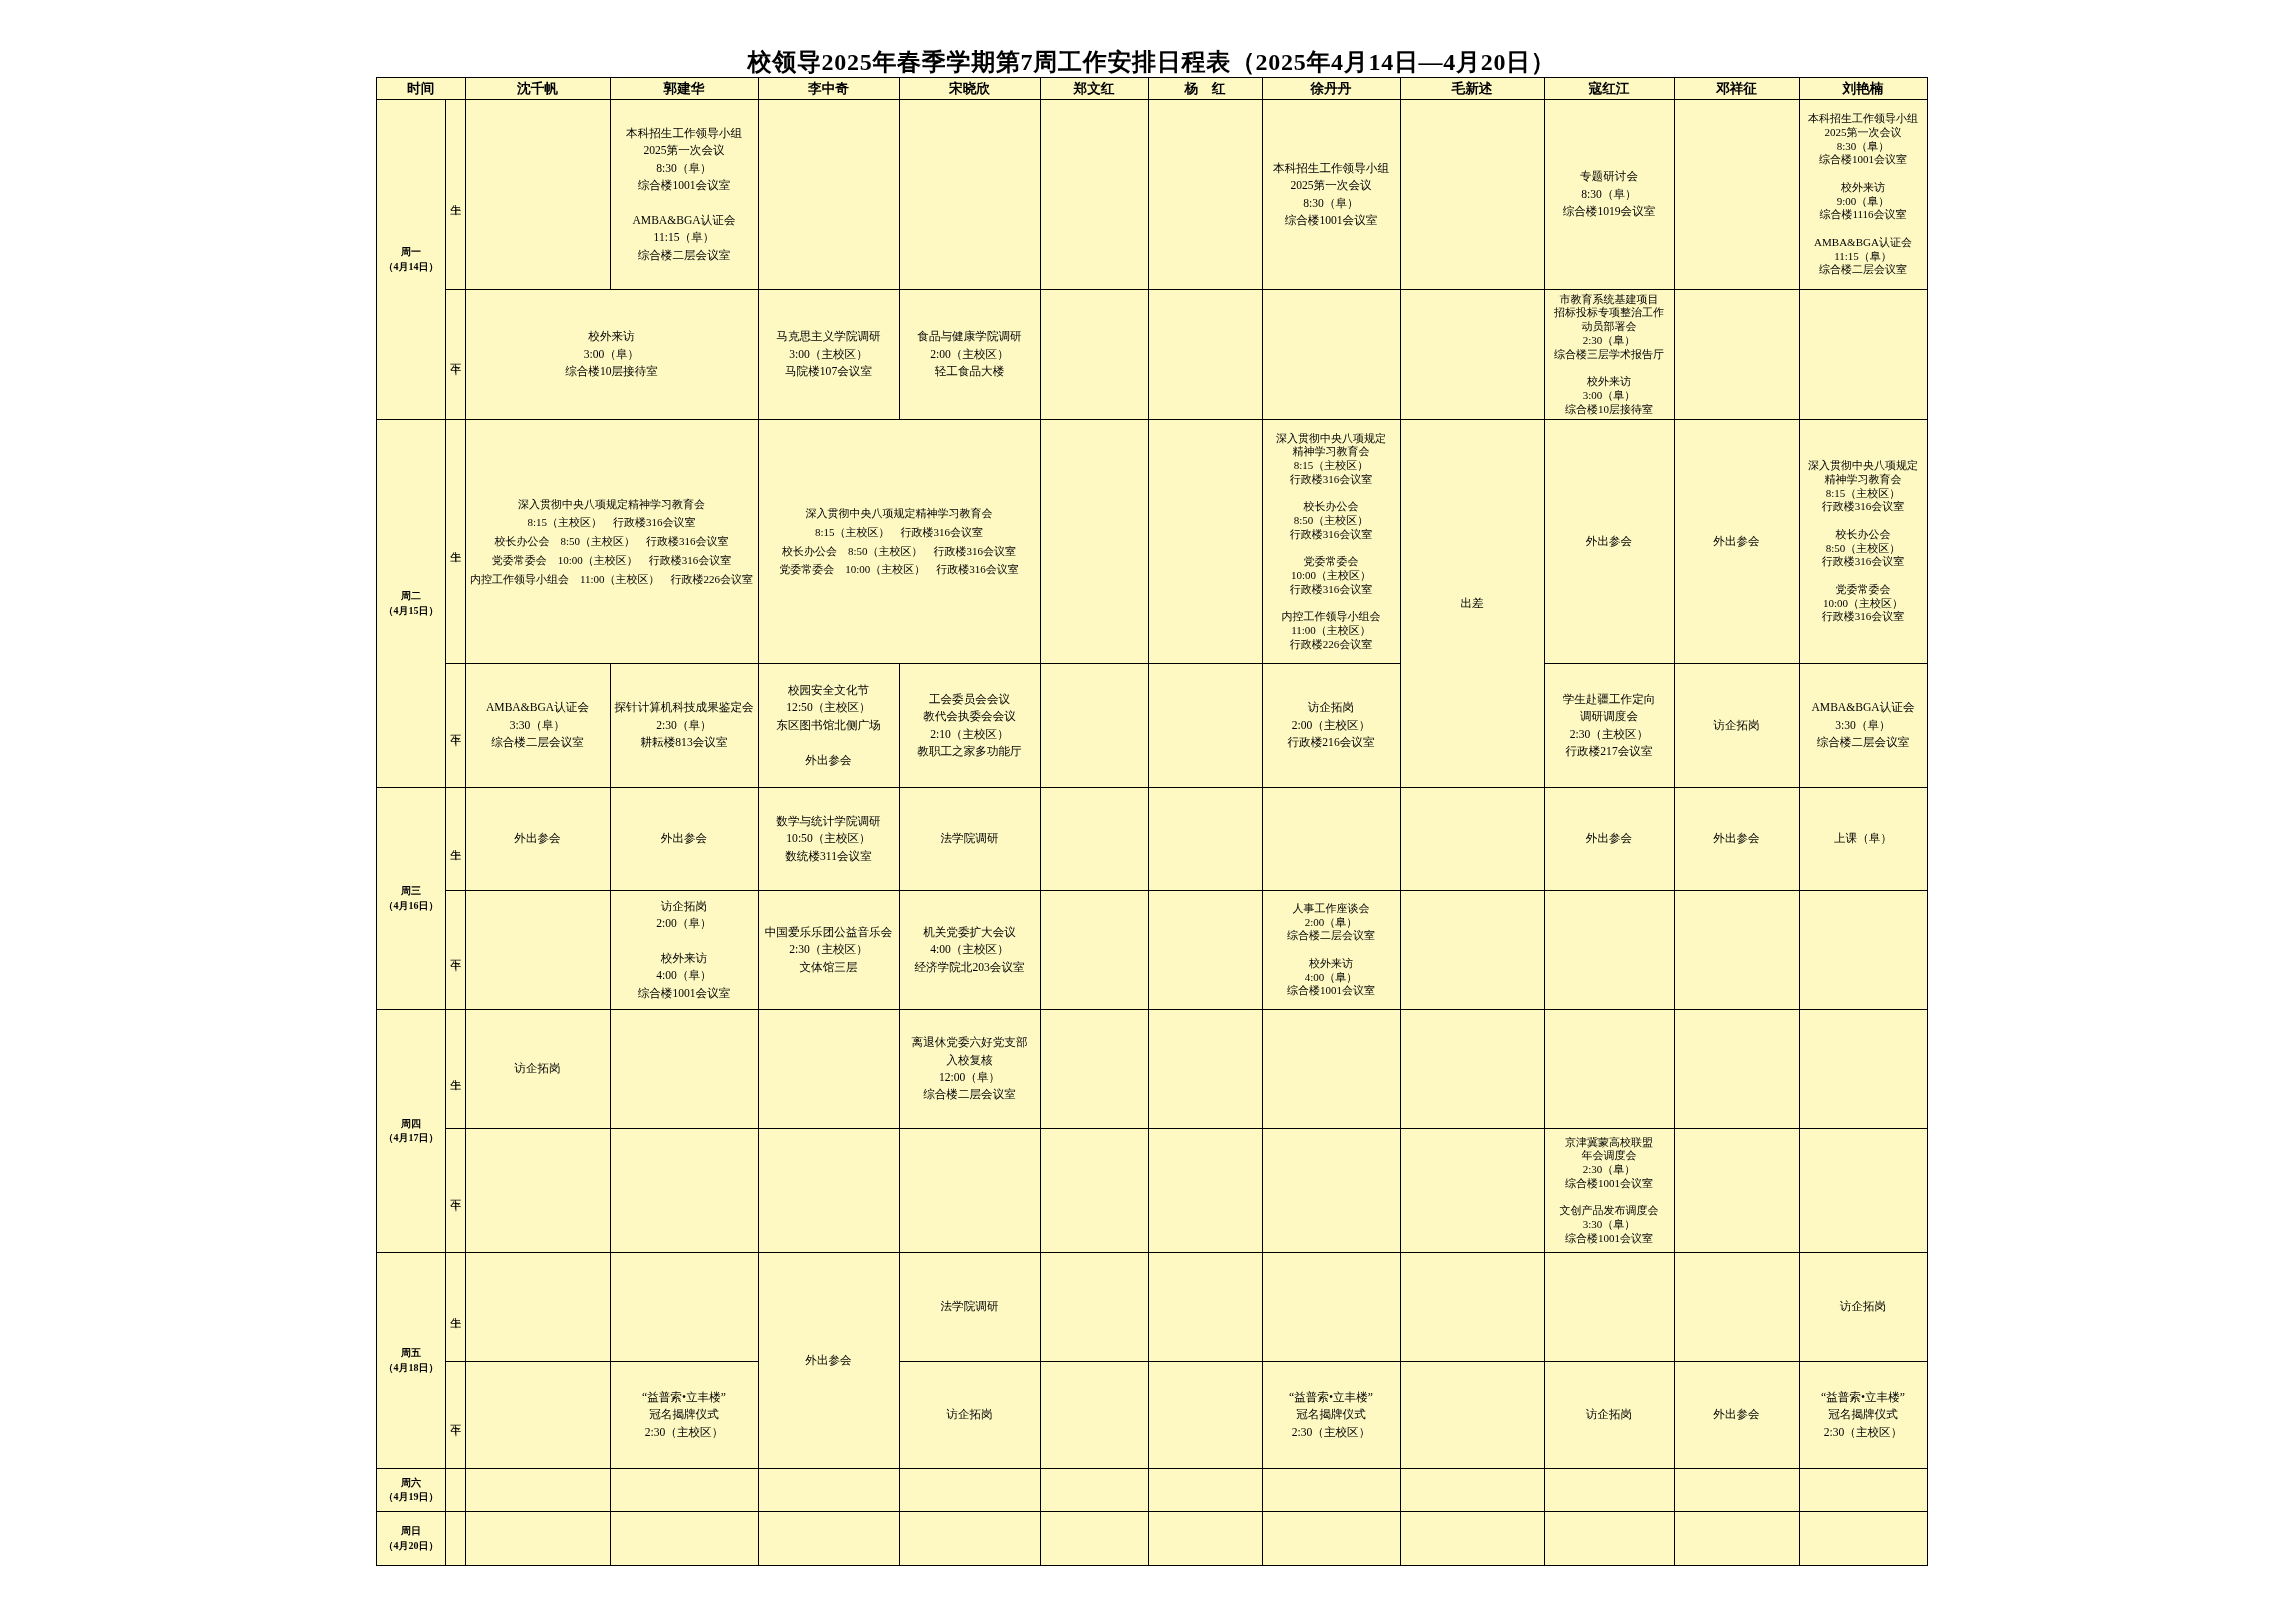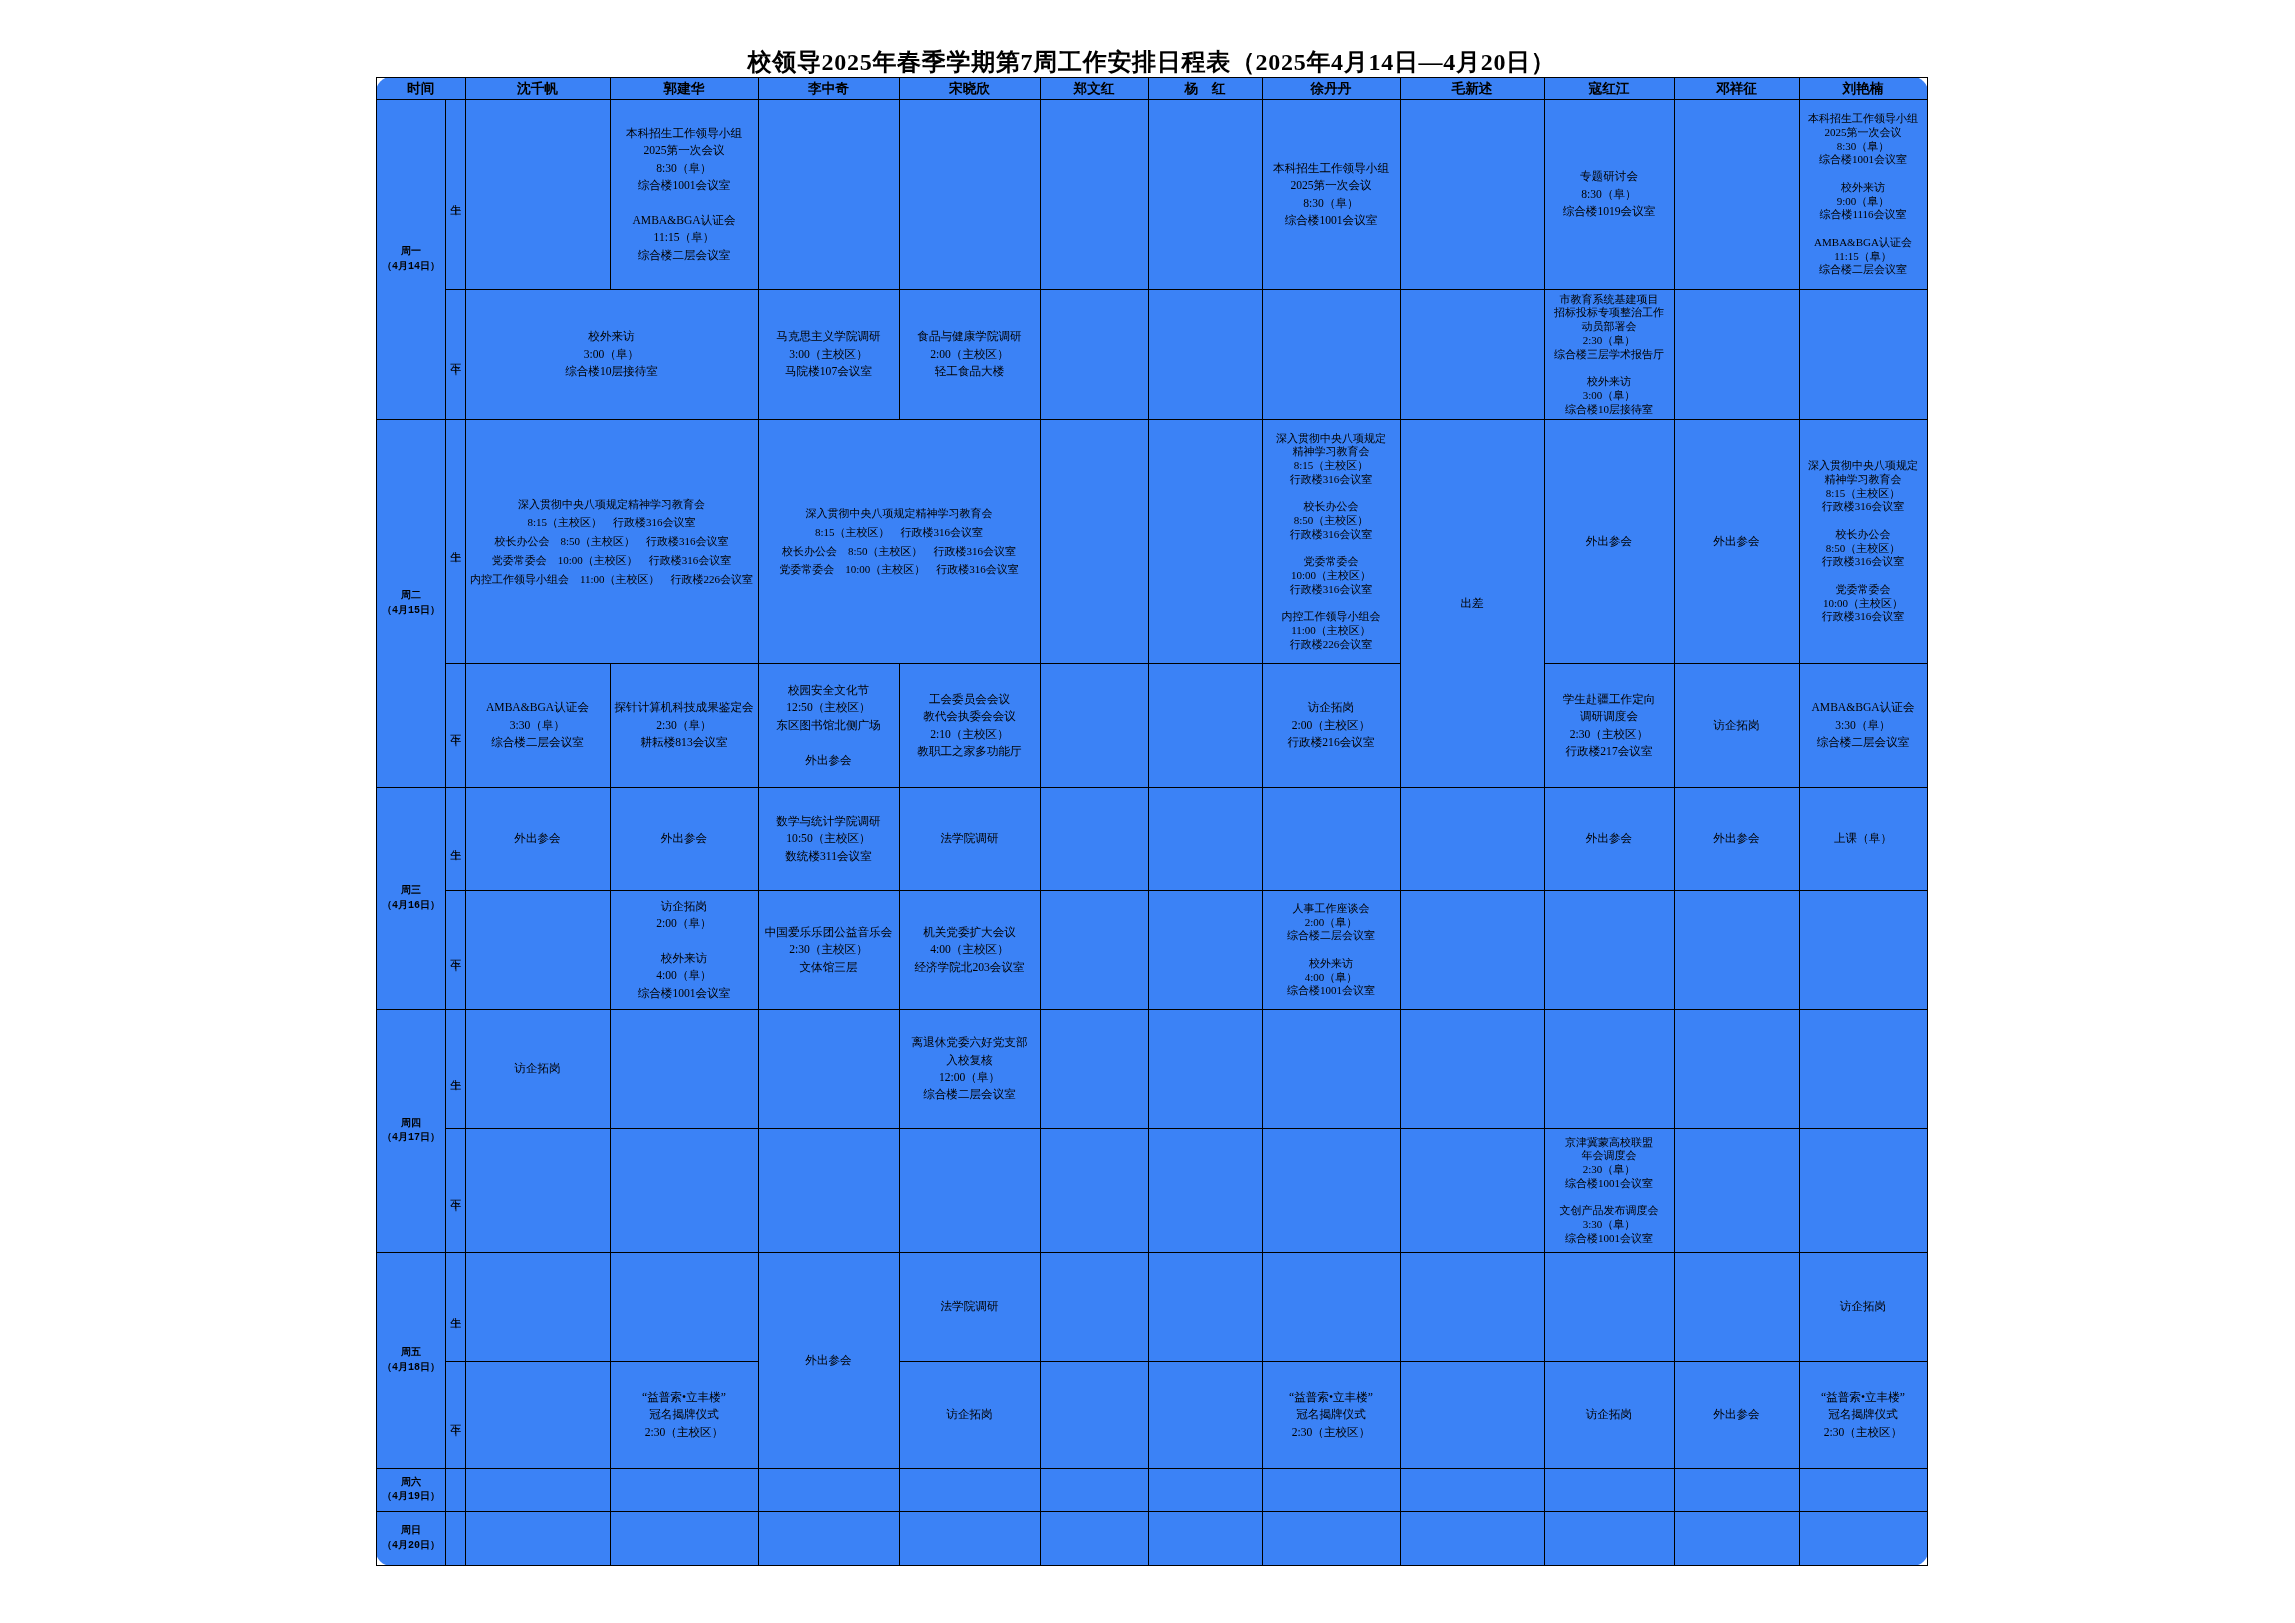--- a/index.html
+++ b/index.html
@@ -9,33 +9,32 @@
     color:#000;
   }
   .doc-title {
     position:absolute; left:376px; top:46px; width:1551px;
     text-align:center; font-size:24px; font-weight:bold;
     letter-spacing:0.7px; white-space:nowrap;
   }
   table.schedule {
     position:absolute; left:376px; top:77px; width:1551px;
     border-collapse:collapse; table-layout:fixed;
-    background:#3b82f6;
-    border-radius:15px;
+    background:#fef9c3;
   }
   .schedule th, .schedule td {
     border:1.4px solid #000;
     text-align:center; vertical-align:middle;
     padding:0.7px 1.4px; overflow:hidden;
   }
   .schedule th { font-size:13.7px; font-weight:bold; padding:0; }
   .cell { font-size:11.6px; line-height:1.5; white-space:pre-line; }
   .cell.compact { font-size:11px; line-height:1.25; }
   .cell.wide { font-size:11px; line-height:1.7; }
-  .day { font-size:10px; font-weight:bold; line-height:1.45; white-space:pre-line; padding:0;font-family:Liberation Mono, monospace; }
+  .day { font-size:10px; font-weight:bold; line-height:1.45; white-space:pre-line; padding:0; }
   .period { padding:0; }
   .period span {
     writing-mode:vertical-rl; text-orientation:upright;
     font-size:11px; letter-spacing:1.4px; display:inline-block;
   }
 </style>
 </head>
 <body>
 
 <div class="doc-title">校领导2025年春季学期第7周工作安排日程表（2025年4月14日—4月20日）</div>

